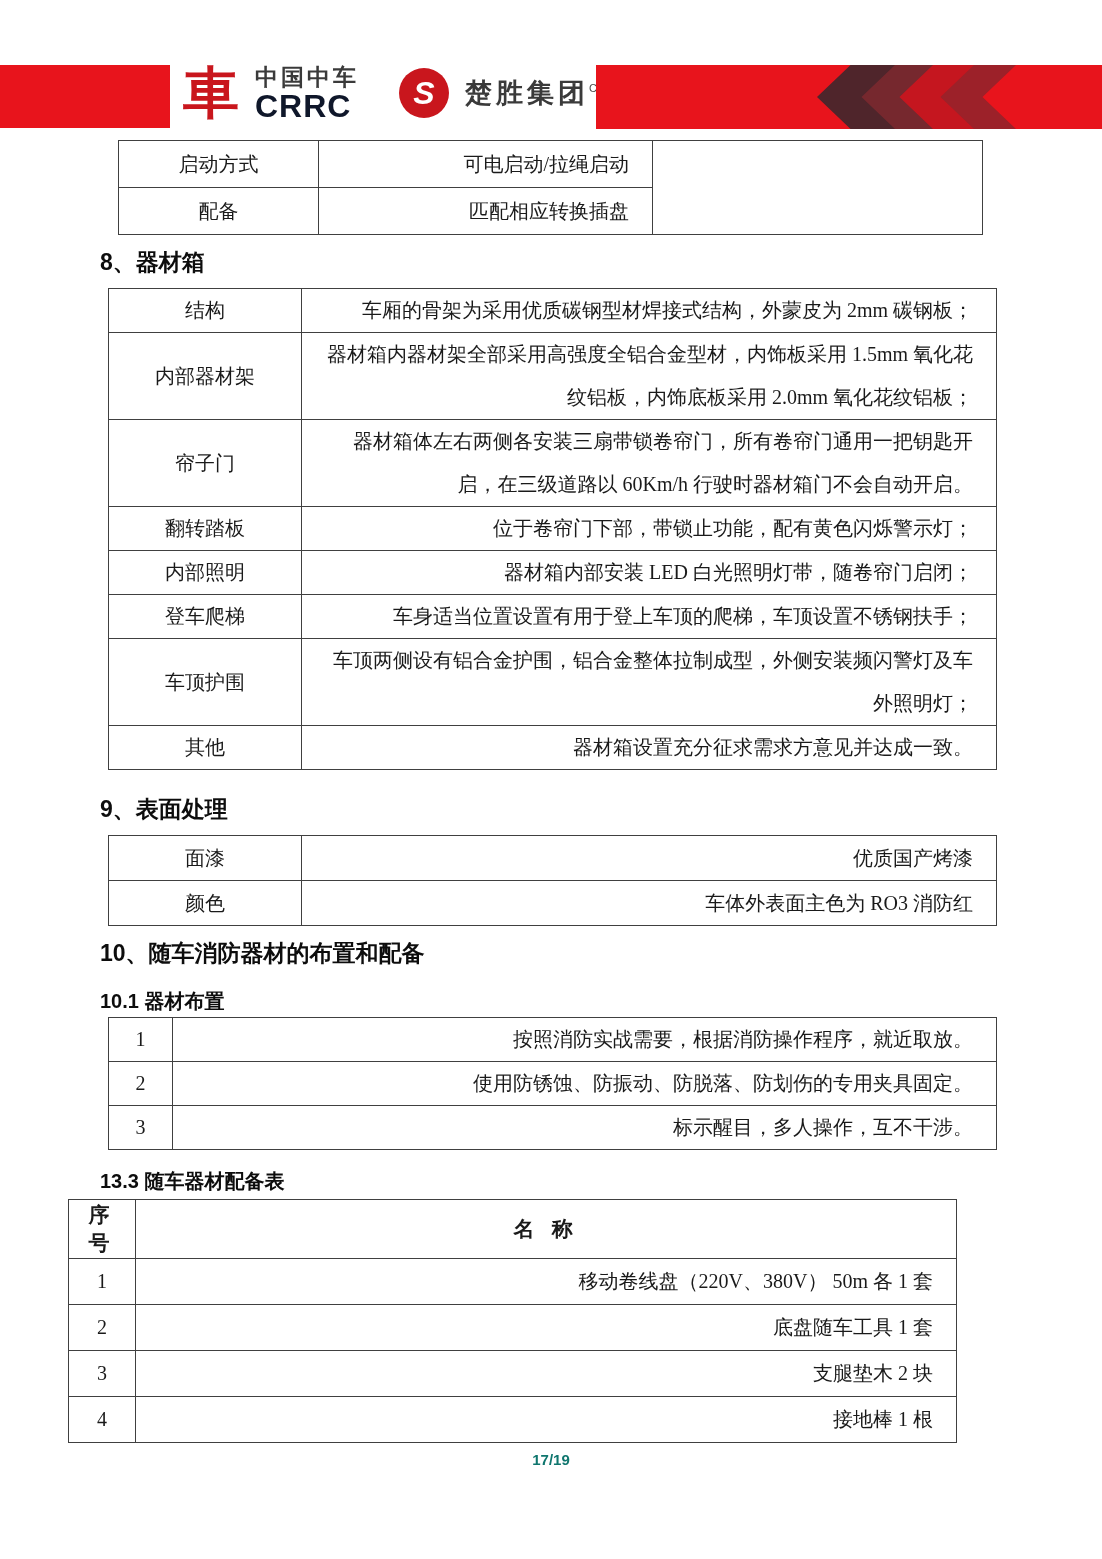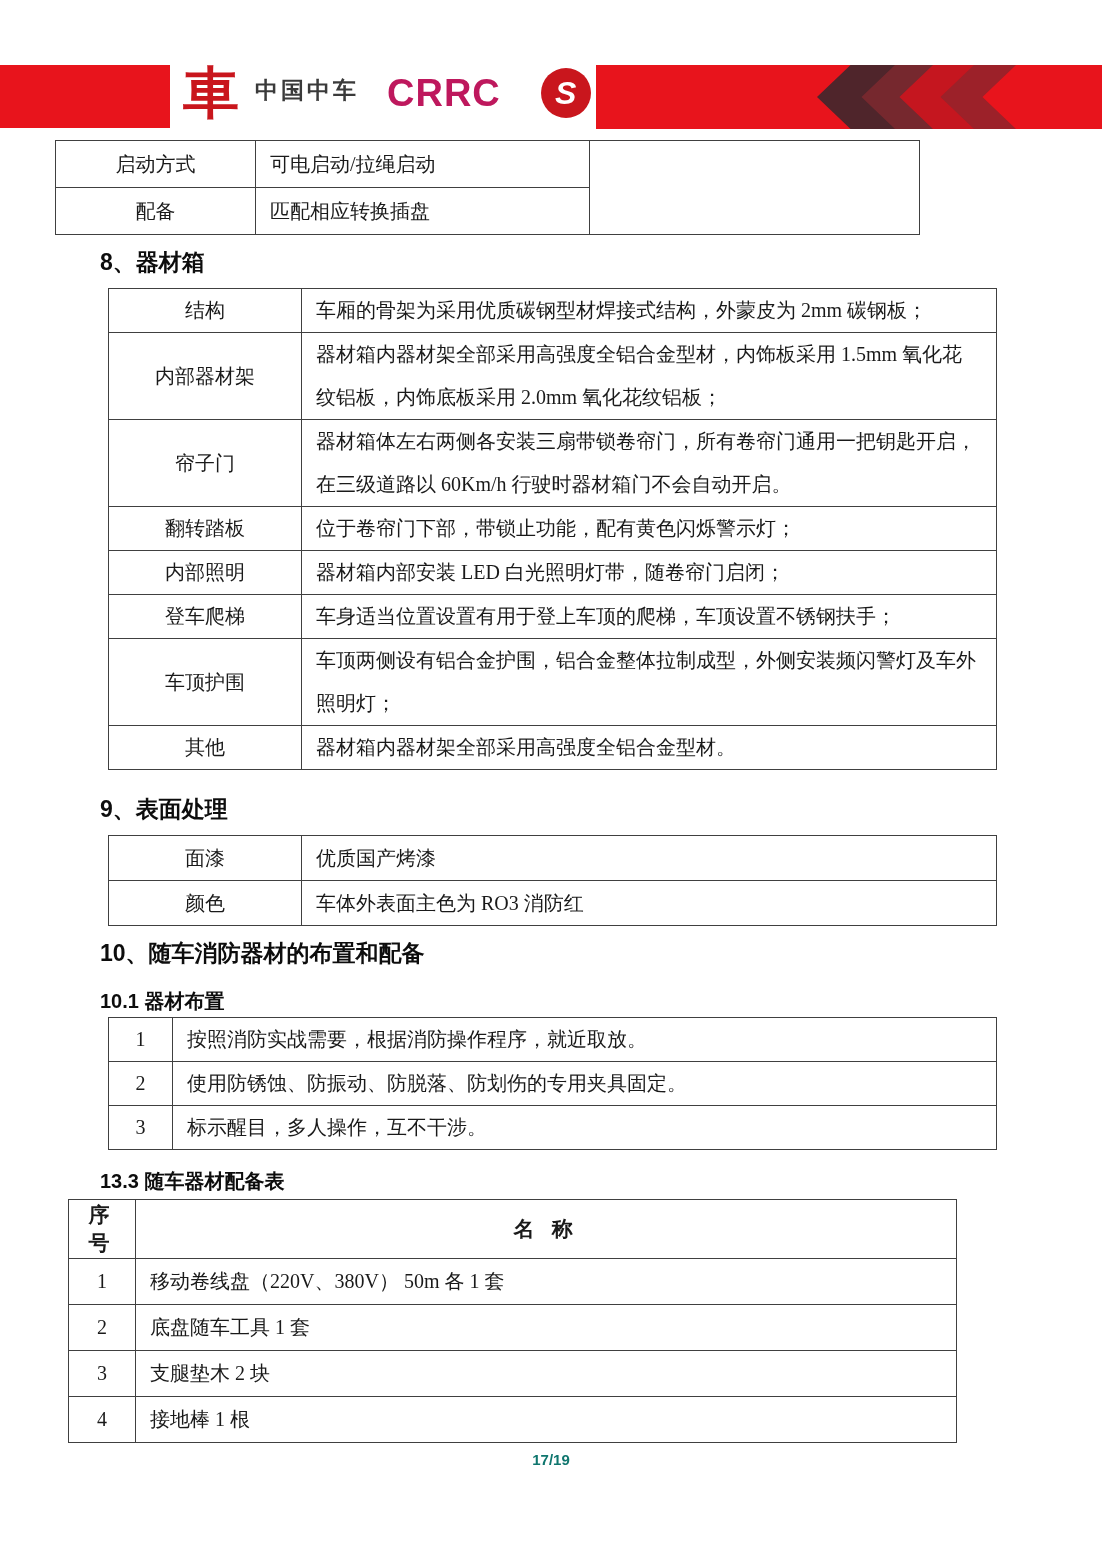--- a/index.html
+++ b/index.html
@@ -23,28 +23,28 @@
   }
   .brand-row {
     position: absolute; left: 183px; top: 64px;
     display: flex; align-items: center; gap: 16px;
   }
   .crrc-emblem {
     font-family: "DejaVu Sans", "Liberation Sans", sans-serif;
     font-weight: bold; font-size: 56px; line-height: 58px;
     color: #c9161d;
   }
-  .crrc-names { display: flex; flex-direction: row; justify-content: space-between; gap: 28px; }
+  .crrc-names { display: flex; flex-direction: column; justify-content: space-between; }
   .crrc-cn {
     font-family: "Liberation Sans", "DejaVu Sans", sans-serif;
     font-weight: bold; font-size: 23px; letter-spacing: 3px; color: #3a3a3a; line-height: 26px;
   }
   .crrc-en {
     font-family: "Liberation Sans", "DejaVu Sans", sans-serif;
-    font-weight: bold; font-size: 38px; letter-spacing: 1px; color: #be185d; line-height: 32px;
+    font-weight: bold; font-size: 32px; letter-spacing: 1px; color: #0f172a; line-height: 32px;
   }
   .cs-logo {
     width: 50px; height: 50px; border-radius: 50%;
     background: #c9161d; color: #ffffff;
     display: flex; align-items: center; justify-content: center;
     font-family: "Liberation Sans", "DejaVu Sans", sans-serif;
     font-weight: bold; font-style: italic; font-size: 32px;
     margin-left: 24px;
   }
   .cs-names { display: flex; flex-direction: row; justify-content: center; }
@@ -66,23 +66,23 @@
   }
   .chev-4 { left: 342px; background: #9c2129; }
   .chev-3 { left: 300px; background: #c5161f; }
   .chev-2 { left: 259px; background: #76282e; }
   .chev-1 { left: 221px; background: #4f252b; }
 
   
   table { border-collapse: collapse; table-layout: fixed; }
   td, th { border: 1px solid #404040; font-size: 20px; font-weight: normal; overflow: hidden; }
   td.label { text-align: center; vertical-align: middle; }
-  td.value { padding: 0 14px; line-height: 43px; vertical-align: middle; text-align: left; }
-
-  .spec-table { margin: 6px 0 0 55px; width: 864px; }
+  td.value { padding: 0 23px; line-height: 43px; vertical-align: middle; text-align: right; }
+
+  .spec-table { margin: 6px 0 0 118px; width: 864px; }
   .spec-table td { height: 47px; }
   .spec-table td.value { line-height: 24px; }
 
   .h-main {
     font-family: "Liberation Sans", "DejaVu Sans", sans-serif;
     font-weight: bold; font-size: 23px; color: #0d0d0d;
     margin: 12px 0 0 100px; line-height: 30px;
   }
   .h-sub {
     font-family: "Liberation Sans", "DejaVu Sans", sans-serif;
@@ -192,21 +192,21 @@
     <tr>
       <td class="label">登车爬梯</td>
       <td class="value">车身适当位置设置有用于登上车顶的爬梯，车顶设置不锈钢扶手；</td>
     </tr>
     <tr>
       <td class="label">车顶护围</td>
       <td class="value">车顶两侧设有铝合金护围，铝合金整体拉制成型，外侧安装频闪警灯及车外照明灯；</td>
     </tr>
     <tr>
       <td class="label">其他</td>
-      <td class="value">器材箱内器材架全部采用高强度全铝合金型材。</td>
+      <td class="value">器材箱设置充分征求需求方意见并达成一致。</td>
     </tr>
   </tbody>
     </table>
 
   <div class="h-main" style="margin-top:24px">9、表面处理</div>
 
   <table class="kv-table s9-table">
     <colgroup>
         <col style="width:193px">
         <col style="width:695px">

